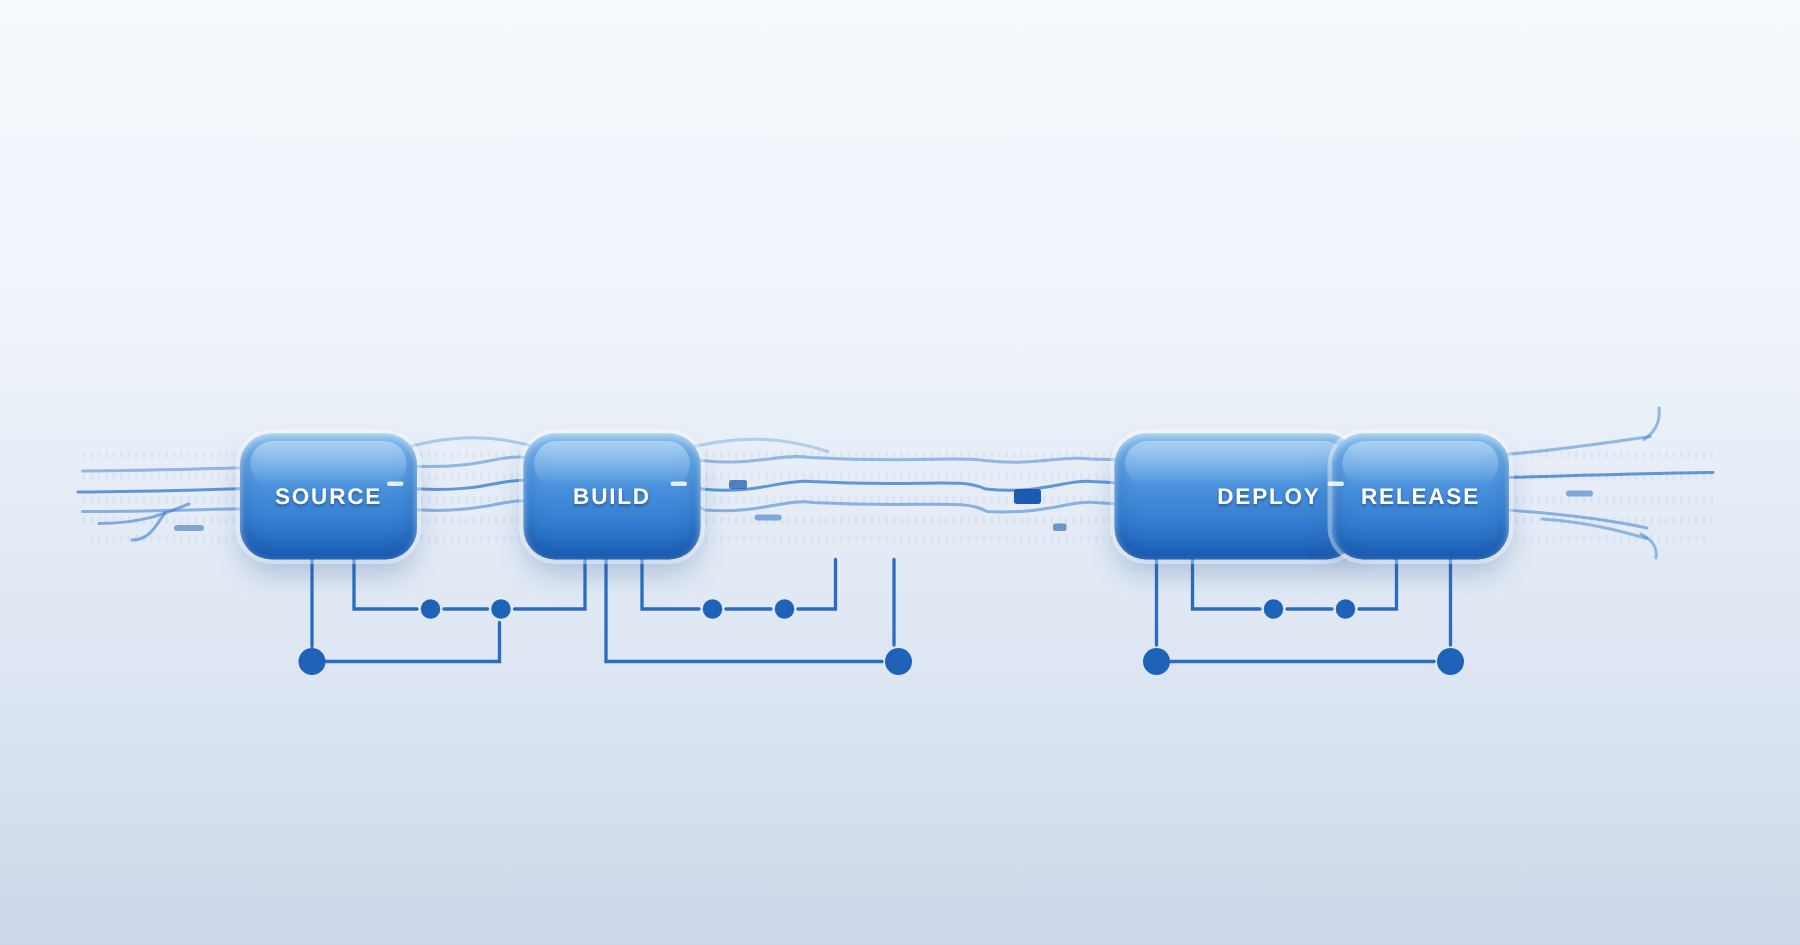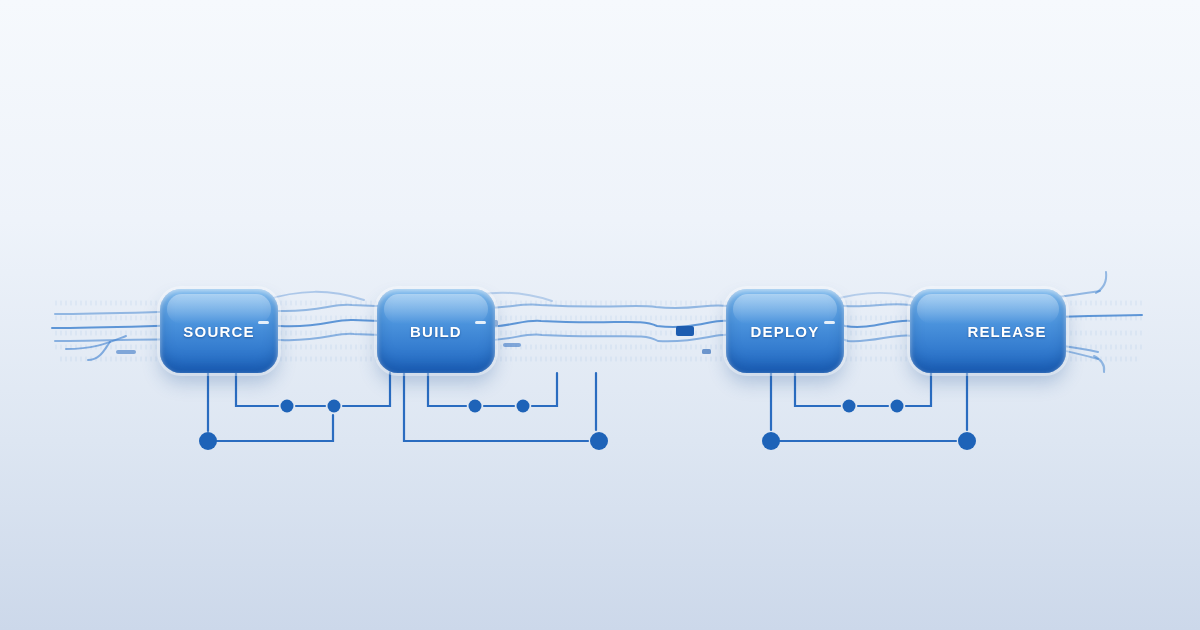--- a/index.html
+++ b/index.html
@@ -61,24 +61,24 @@
     position: absolute;
     right: 9px;
     top: 38%;
     width: 11px;
     height: 3px;
     border-radius: 2px;
     background: rgba(255,255,255,0.85);
     z-index: 2;
   }
   .stage-source  { left: 160px; }
-  .stage-build   { left: 349px; margin-left: 28px; }
+  .stage-build   { left: 349px; }
   .stage-test    { left: 537px; }
-  .stage-deploy  { left: 726px; }
-  .stage-release { left: 910px; padding-left: 38px; }
+  .stage-deploy  { left: 743px; padding-left: 44px; }
+  .stage-release { left: 888px; }
 </style>
 </head>
 <body>
 
 <div class="canvas">
 
   <svg class="decor" width="1200" height="630" viewBox="0 0 1200 630">
 
     <g stroke="#5b94d8" stroke-width="5" opacity="0.07" stroke-dasharray="2 3">
       <path d="M55,303 H1145"></path>

